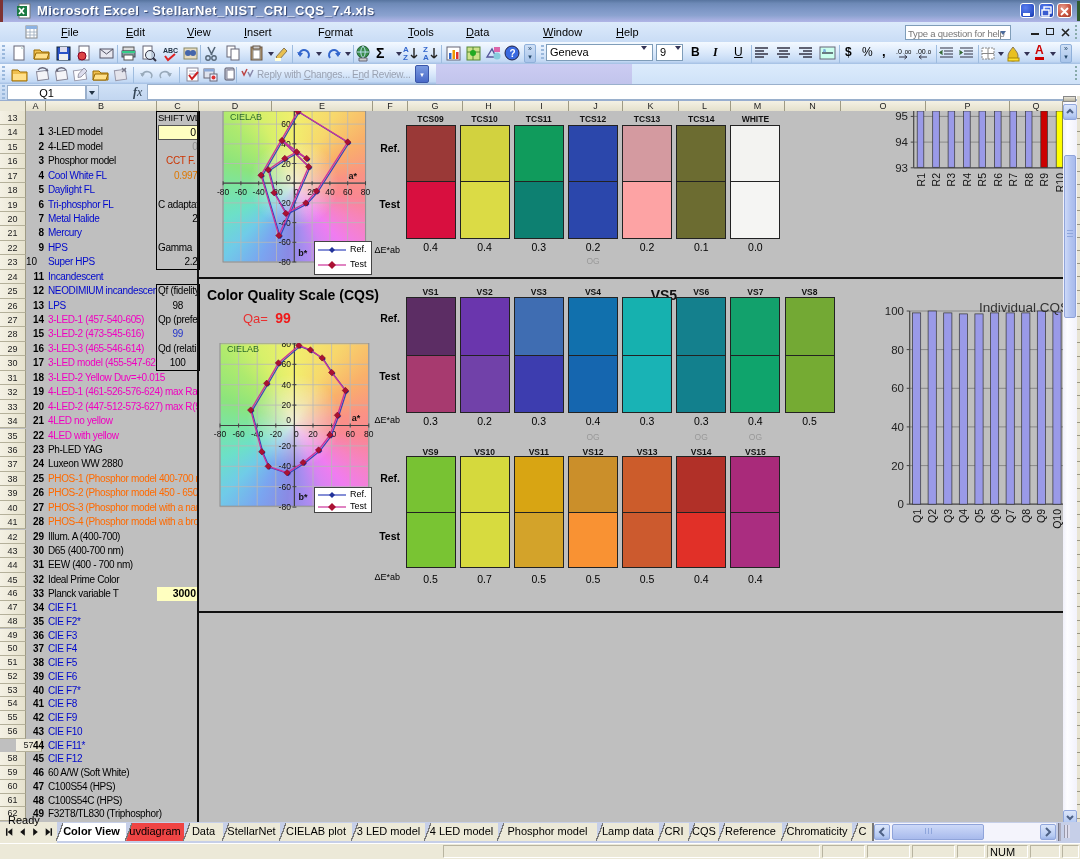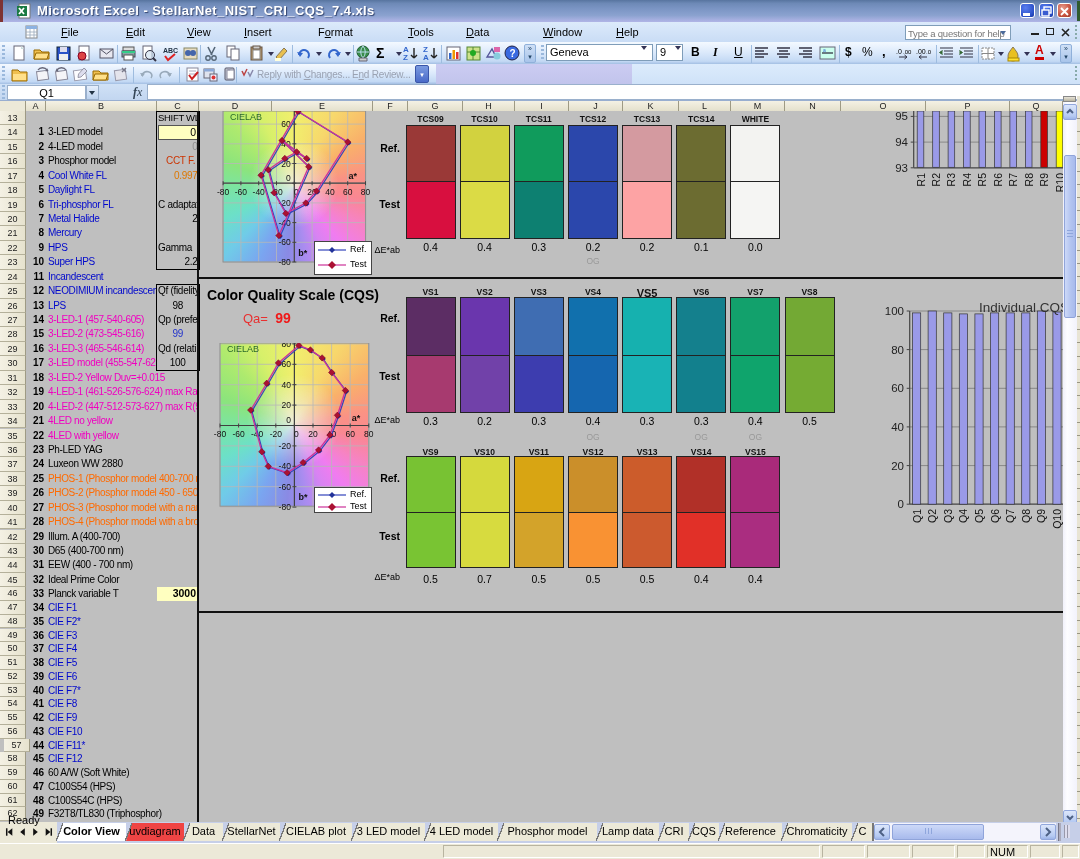--- a/index.html
+++ b/index.html
@@ -356,21 +356,21 @@
 <div class="abs" style="left:0;top:601.0px;width:26px;height:13.76px;background:linear-gradient(90deg,#f4f1e4,#e6e2ce);border-right:1px solid #9e9a84;border-bottom:1px solid #b4b09a;font-size:9px;color:#222;text-align:center;line-height:13.76px;">47</div>
 <div class="abs" style="left:0;top:614.7px;width:26px;height:13.76px;background:linear-gradient(90deg,#f4f1e4,#e6e2ce);border-right:1px solid #9e9a84;border-bottom:1px solid #b4b09a;font-size:9px;color:#222;text-align:center;line-height:13.76px;">48</div>
 <div class="abs" style="left:0;top:628.5px;width:26px;height:13.76px;background:linear-gradient(90deg,#f4f1e4,#e6e2ce);border-right:1px solid #9e9a84;border-bottom:1px solid #b4b09a;font-size:9px;color:#222;text-align:center;line-height:13.76px;">49</div>
 <div class="abs" style="left:0;top:642.2px;width:26px;height:13.76px;background:linear-gradient(90deg,#f4f1e4,#e6e2ce);border-right:1px solid #9e9a84;border-bottom:1px solid #b4b09a;font-size:9px;color:#222;text-align:center;line-height:13.76px;">50</div>
 <div class="abs" style="left:0;top:656.0px;width:26px;height:13.76px;background:linear-gradient(90deg,#f4f1e4,#e6e2ce);border-right:1px solid #9e9a84;border-bottom:1px solid #b4b09a;font-size:9px;color:#222;text-align:center;line-height:13.76px;">51</div>
 <div class="abs" style="left:0;top:669.8px;width:26px;height:13.76px;background:linear-gradient(90deg,#f4f1e4,#e6e2ce);border-right:1px solid #9e9a84;border-bottom:1px solid #b4b09a;font-size:9px;color:#222;text-align:center;line-height:13.76px;">52</div>
 <div class="abs" style="left:0;top:683.5px;width:26px;height:13.76px;background:linear-gradient(90deg,#f4f1e4,#e6e2ce);border-right:1px solid #9e9a84;border-bottom:1px solid #b4b09a;font-size:9px;color:#222;text-align:center;line-height:13.76px;">53</div>
 <div class="abs" style="left:0;top:697.3px;width:26px;height:13.76px;background:linear-gradient(90deg,#f4f1e4,#e6e2ce);border-right:1px solid #9e9a84;border-bottom:1px solid #b4b09a;font-size:9px;color:#222;text-align:center;line-height:13.76px;">54</div>
 <div class="abs" style="left:0;top:711.0px;width:26px;height:13.76px;background:linear-gradient(90deg,#f4f1e4,#e6e2ce);border-right:1px solid #9e9a84;border-bottom:1px solid #b4b09a;font-size:9px;color:#222;text-align:center;line-height:13.76px;">55</div>
 <div class="abs" style="left:0;top:724.8px;width:26px;height:13.76px;background:linear-gradient(90deg,#f4f1e4,#e6e2ce);border-right:1px solid #9e9a84;border-bottom:1px solid #b4b09a;font-size:9px;color:#222;text-align:center;line-height:13.76px;">56</div>
-<div class="abs" style="left:4px;top:738.6px;width:26px;height:13.76px;background:linear-gradient(90deg,#f4f1e4,#e6e2ce);border-right:1px solid #9e9a84;border-bottom:1px solid #b4b09a;font-size:9px;color:#222;text-align:center;line-height:13.76px;">57</div>
+<div class="abs" style="left:16px;top:738.6px;width:26px;height:13.76px;background:linear-gradient(90deg,#f4f1e4,#e6e2ce);border-right:1px solid #9e9a84;border-bottom:1px solid #b4b09a;font-size:9px;color:#222;text-align:center;line-height:13.76px;">57</div>
 <div class="abs" style="left:0;top:752.3px;width:26px;height:13.76px;background:linear-gradient(90deg,#f4f1e4,#e6e2ce);border-right:1px solid #9e9a84;border-bottom:1px solid #b4b09a;font-size:9px;color:#222;text-align:center;line-height:13.76px;">58</div>
 <div class="abs" style="left:0;top:766.1px;width:26px;height:13.76px;background:linear-gradient(90deg,#f4f1e4,#e6e2ce);border-right:1px solid #9e9a84;border-bottom:1px solid #b4b09a;font-size:9px;color:#222;text-align:center;line-height:13.76px;">59</div>
 <div class="abs" style="left:0;top:779.8px;width:26px;height:13.76px;background:linear-gradient(90deg,#f4f1e4,#e6e2ce);border-right:1px solid #9e9a84;border-bottom:1px solid #b4b09a;font-size:9px;color:#222;text-align:center;line-height:13.76px;">60</div>
 <div class="abs" style="left:0;top:793.6px;width:26px;height:13.76px;background:linear-gradient(90deg,#f4f1e4,#e6e2ce);border-right:1px solid #9e9a84;border-bottom:1px solid #b4b09a;font-size:9px;color:#222;text-align:center;line-height:13.76px;">61</div>
 <div class="abs" style="left:0;top:807.4px;width:26px;height:13.76px;background:linear-gradient(90deg,#f4f1e4,#e6e2ce);border-right:1px solid #9e9a84;border-bottom:1px solid #b4b09a;font-size:9px;color:#222;text-align:center;line-height:13.76px;">62</div>
 <div class="abs tt" style="left:26px;top:125.4px;width:18px;height:14.4px;font-size:10px;font-weight:bold;text-align:right;line-height:14.4px;color:#000;">1</div>
 <div class="abs tt" style="left:48px;top:125.4px;width:108px;height:14.4px;font-size:10px;letter-spacing:-0.35px;line-height:14.4px;color:#000000;overflow:hidden;">3-LED model</div>
 <div class="abs tt" style="left:26px;top:139.9px;width:18px;height:14.4px;font-size:10px;font-weight:bold;text-align:right;line-height:14.4px;color:#000;">2</div>
 <div class="abs tt" style="left:48px;top:139.9px;width:108px;height:14.4px;font-size:10px;letter-spacing:-0.35px;line-height:14.4px;color:#000000;overflow:hidden;">4-LED model</div>
 <div class="abs tt" style="left:26px;top:154.3px;width:18px;height:14.4px;font-size:10px;font-weight:bold;text-align:right;line-height:14.4px;color:#000;">3</div>
@@ -380,21 +380,21 @@
 <div class="abs tt" style="left:26px;top:183.2px;width:18px;height:14.4px;font-size:10px;font-weight:bold;text-align:right;line-height:14.4px;color:#000;">5</div>
 <div class="abs tt" style="left:48px;top:183.2px;width:149px;height:14.4px;font-size:10px;letter-spacing:-0.35px;line-height:14.4px;color:#0008cc;overflow:hidden;">Daylight FL</div>
 <div class="abs tt" style="left:26px;top:197.6px;width:18px;height:14.4px;font-size:10px;font-weight:bold;text-align:right;line-height:14.4px;color:#000;">6</div>
 <div class="abs tt" style="left:48px;top:197.6px;width:108px;height:14.4px;font-size:10px;letter-spacing:-0.35px;line-height:14.4px;color:#0008cc;overflow:hidden;">Tri-phosphor FL</div>
 <div class="abs tt" style="left:26px;top:212.0px;width:18px;height:14.4px;font-size:10px;font-weight:bold;text-align:right;line-height:14.4px;color:#000;">7</div>
 <div class="abs tt" style="left:48px;top:212.0px;width:108px;height:14.4px;font-size:10px;letter-spacing:-0.35px;line-height:14.4px;color:#0008cc;overflow:hidden;">Metal Halide</div>
 <div class="abs tt" style="left:26px;top:226.4px;width:18px;height:14.4px;font-size:10px;font-weight:bold;text-align:right;line-height:14.4px;color:#000;">8</div>
 <div class="abs tt" style="left:48px;top:226.4px;width:149px;height:14.4px;font-size:10px;letter-spacing:-0.35px;line-height:14.4px;color:#0008cc;overflow:hidden;">Mercury</div>
 <div class="abs tt" style="left:26px;top:240.9px;width:18px;height:14.4px;font-size:10px;font-weight:bold;text-align:right;line-height:14.4px;color:#000;">9</div>
 <div class="abs tt" style="left:48px;top:240.9px;width:108px;height:14.4px;font-size:10px;letter-spacing:-0.35px;line-height:14.4px;color:#0008cc;overflow:hidden;">HPS</div>
-<div class="abs tt" style="left:26px;top:255.3px;width:18px;height:14.4px;font-size:10px;font-weight:bold;text-align:right;line-height:14.4px;color:#000;">10</div>
+<div class="abs tt" style="left:26px;top:255.3px;width:18px;height:14.4px;font-size:10px;font-weight:normal;text-align:left;line-height:14.4px;color:#000;">10</div>
 <div class="abs tt" style="left:48px;top:255.3px;width:108px;height:14.4px;font-size:10px;letter-spacing:-0.35px;line-height:14.4px;color:#0008cc;overflow:hidden;">Super HPS</div>
 <div class="abs tt" style="left:26px;top:269.7px;width:18px;height:14.4px;font-size:10px;font-weight:bold;text-align:right;line-height:14.4px;color:#000;">11</div>
 <div class="abs tt" style="left:48px;top:269.7px;width:149px;height:14.4px;font-size:10px;letter-spacing:-0.35px;line-height:14.4px;color:#0008cc;overflow:hidden;">Incandescent</div>
 <div class="abs tt" style="left:26px;top:284.2px;width:18px;height:14.4px;font-size:10px;font-weight:bold;text-align:right;line-height:14.4px;color:#000;">12</div>
 <div class="abs tt" style="left:48px;top:284.2px;width:108px;height:14.4px;font-size:10px;letter-spacing:-0.35px;line-height:14.4px;color:#0008cc;overflow:hidden;">NEODIMIUM incandescent</div>
 <div class="abs tt" style="left:26px;top:298.6px;width:18px;height:14.4px;font-size:10px;font-weight:bold;text-align:right;line-height:14.4px;color:#000;">13</div>
 <div class="abs tt" style="left:48px;top:298.6px;width:108px;height:14.4px;font-size:10px;letter-spacing:-0.35px;line-height:14.4px;color:#0008cc;overflow:hidden;">LPS</div>
 <div class="abs tt" style="left:26px;top:313.0px;width:18px;height:14.4px;font-size:10px;font-weight:bold;text-align:right;line-height:14.4px;color:#000;">14</div>
 <div class="abs tt" style="left:48px;top:313.0px;width:108px;height:14.4px;font-size:10px;letter-spacing:-0.35px;line-height:14.4px;color:#f000c0;overflow:hidden;">3-LED-1 (457-540-605)</div>
 <div class="abs tt" style="left:26px;top:327.4px;width:18px;height:14.4px;font-size:10px;font-weight:bold;text-align:right;line-height:14.4px;color:#000;">15</div>
@@ -744,21 +744,21 @@
 <div class="abs tt" style="left:484.6px;top:414.5px;width:60px;margin-left:-30px;text-align:center;font-size:10.5px;color:#000;">0.2</div>
 <div class="abs tt" style="left:538.8px;top:287.0px;width:60px;margin-left:-30px;text-align:center;font-size:8.5px;font-weight:bold;color:#111;">VS3</div>
 <div class="abs" style="left:513.8px;top:296.7px;width:50px;height:58.3px;background:#3f6db2;border:1px solid #222;border-bottom:none;"></div>
 <div class="abs" style="left:513.8px;top:355.0px;width:50px;height:58.3px;background:#3d3daf;border:1px solid #222;"></div>
 <div class="abs tt" style="left:538.8px;top:414.5px;width:60px;margin-left:-30px;text-align:center;font-size:10.5px;color:#000;">0.3</div>
 <div class="abs tt" style="left:593.0px;top:287.0px;width:60px;margin-left:-30px;text-align:center;font-size:8.5px;font-weight:bold;color:#111;">VS4</div>
 <div class="abs" style="left:568.0px;top:296.7px;width:50px;height:58.3px;background:#1170ad;border:1px solid #222;border-bottom:none;"></div>
 <div class="abs" style="left:568.0px;top:355.0px;width:50px;height:58.3px;background:#1566af;border:1px solid #222;"></div>
 <div class="abs tt" style="left:593.0px;top:414.5px;width:60px;margin-left:-30px;text-align:center;font-size:10.5px;color:#000;">0.4</div>
 <div class="abs tt" style="left:593.0px;top:431.5px;width:60px;margin-left:-30px;text-align:center;font-size:8.5px;color:#999;">OG</div>
-<div class="abs tt" style="left:647.1px;top:287.0px;width:60px;margin-left:-30px;text-align:center;font-size:11px;font-weight:bold;color:#111;">VS5</div>
+<div class="abs tt" style="left:647.1px;top:287.0px;width:60px;margin-left:-30px;text-align:right;font-size:14px;font-weight:bold;color:#111;">VS5</div>
 <div class="abs" style="left:622.1px;top:296.7px;width:50px;height:58.3px;background:#16b1af;border:1px solid #222;border-bottom:none;"></div>
 <div class="abs" style="left:622.1px;top:355.0px;width:50px;height:58.3px;background:#19b3b5;border:1px solid #222;"></div>
 <div class="abs tt" style="left:647.1px;top:414.5px;width:60px;margin-left:-30px;text-align:center;font-size:10.5px;color:#000;">0.3</div>
 <div class="abs tt" style="left:701.2px;top:287.0px;width:60px;margin-left:-30px;text-align:center;font-size:8.5px;font-weight:bold;color:#111;">VS6</div>
 <div class="abs" style="left:676.2px;top:296.7px;width:50px;height:58.3px;background:#14808d;border:1px solid #222;border-bottom:none;"></div>
 <div class="abs" style="left:676.2px;top:355.0px;width:50px;height:58.3px;background:#12808d;border:1px solid #222;"></div>
 <div class="abs tt" style="left:701.2px;top:414.5px;width:60px;margin-left:-30px;text-align:center;font-size:10.5px;color:#000;">0.3</div>
 <div class="abs tt" style="left:701.2px;top:431.5px;width:60px;margin-left:-30px;text-align:center;font-size:8.5px;color:#999;">OG</div>
 <div class="abs tt" style="left:755.4px;top:287.0px;width:60px;margin-left:-30px;text-align:center;font-size:8.5px;font-weight:bold;color:#111;">VS7</div>
 <div class="abs" style="left:730.4px;top:296.7px;width:50px;height:58.3px;background:#12a16c;border:1px solid #222;border-bottom:none;"></div>

